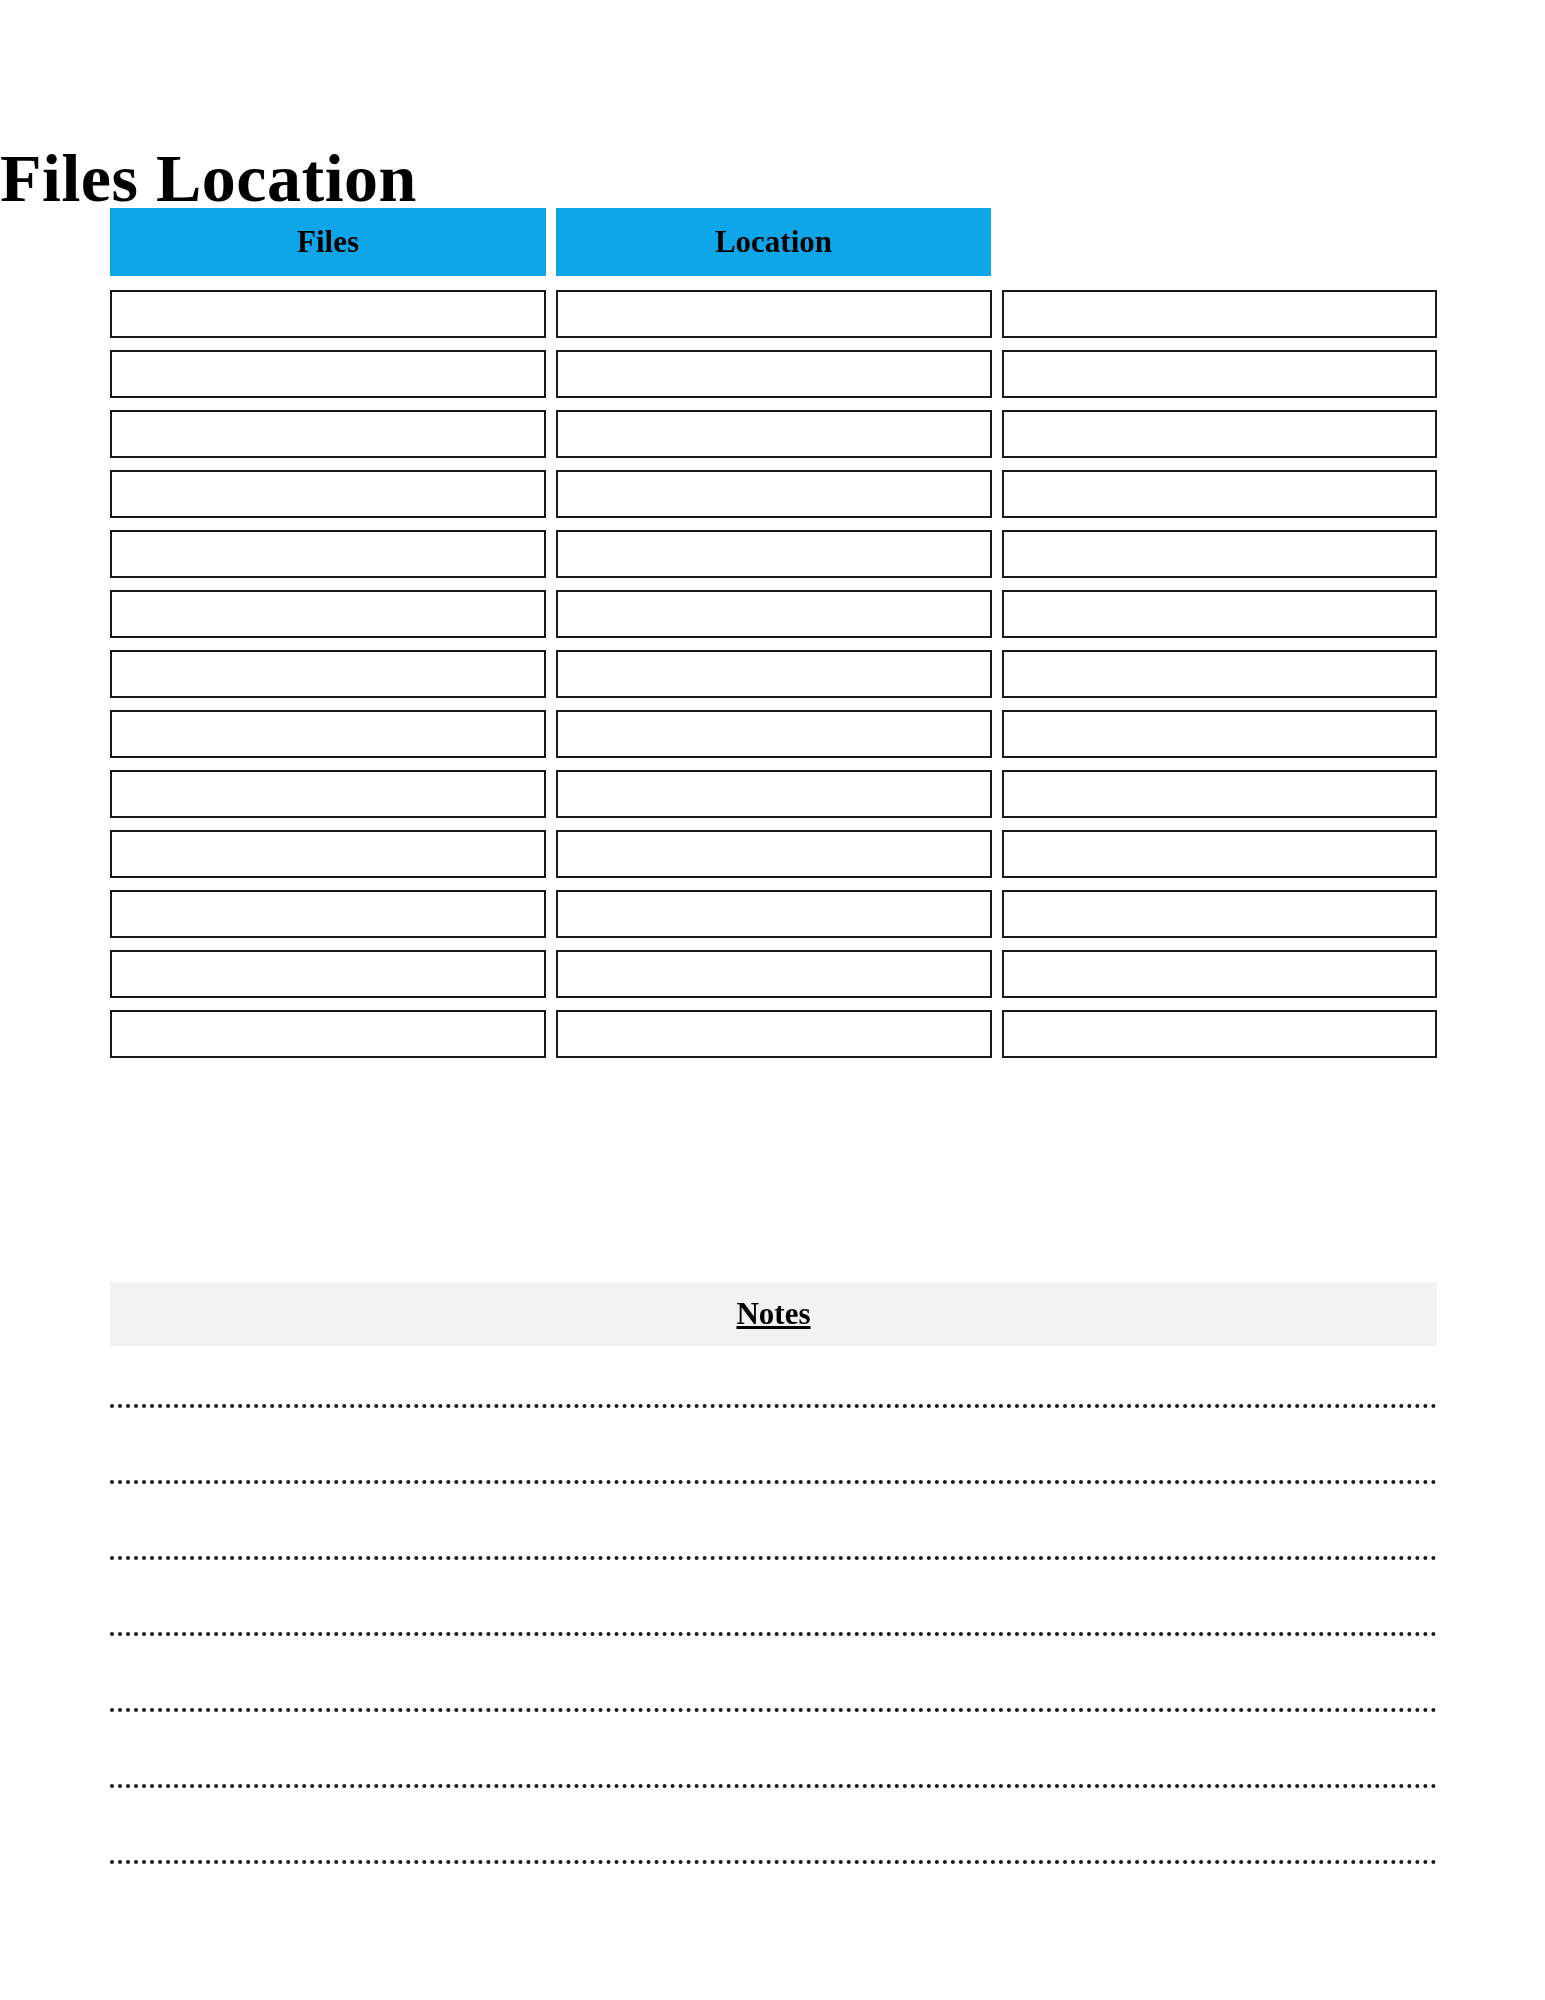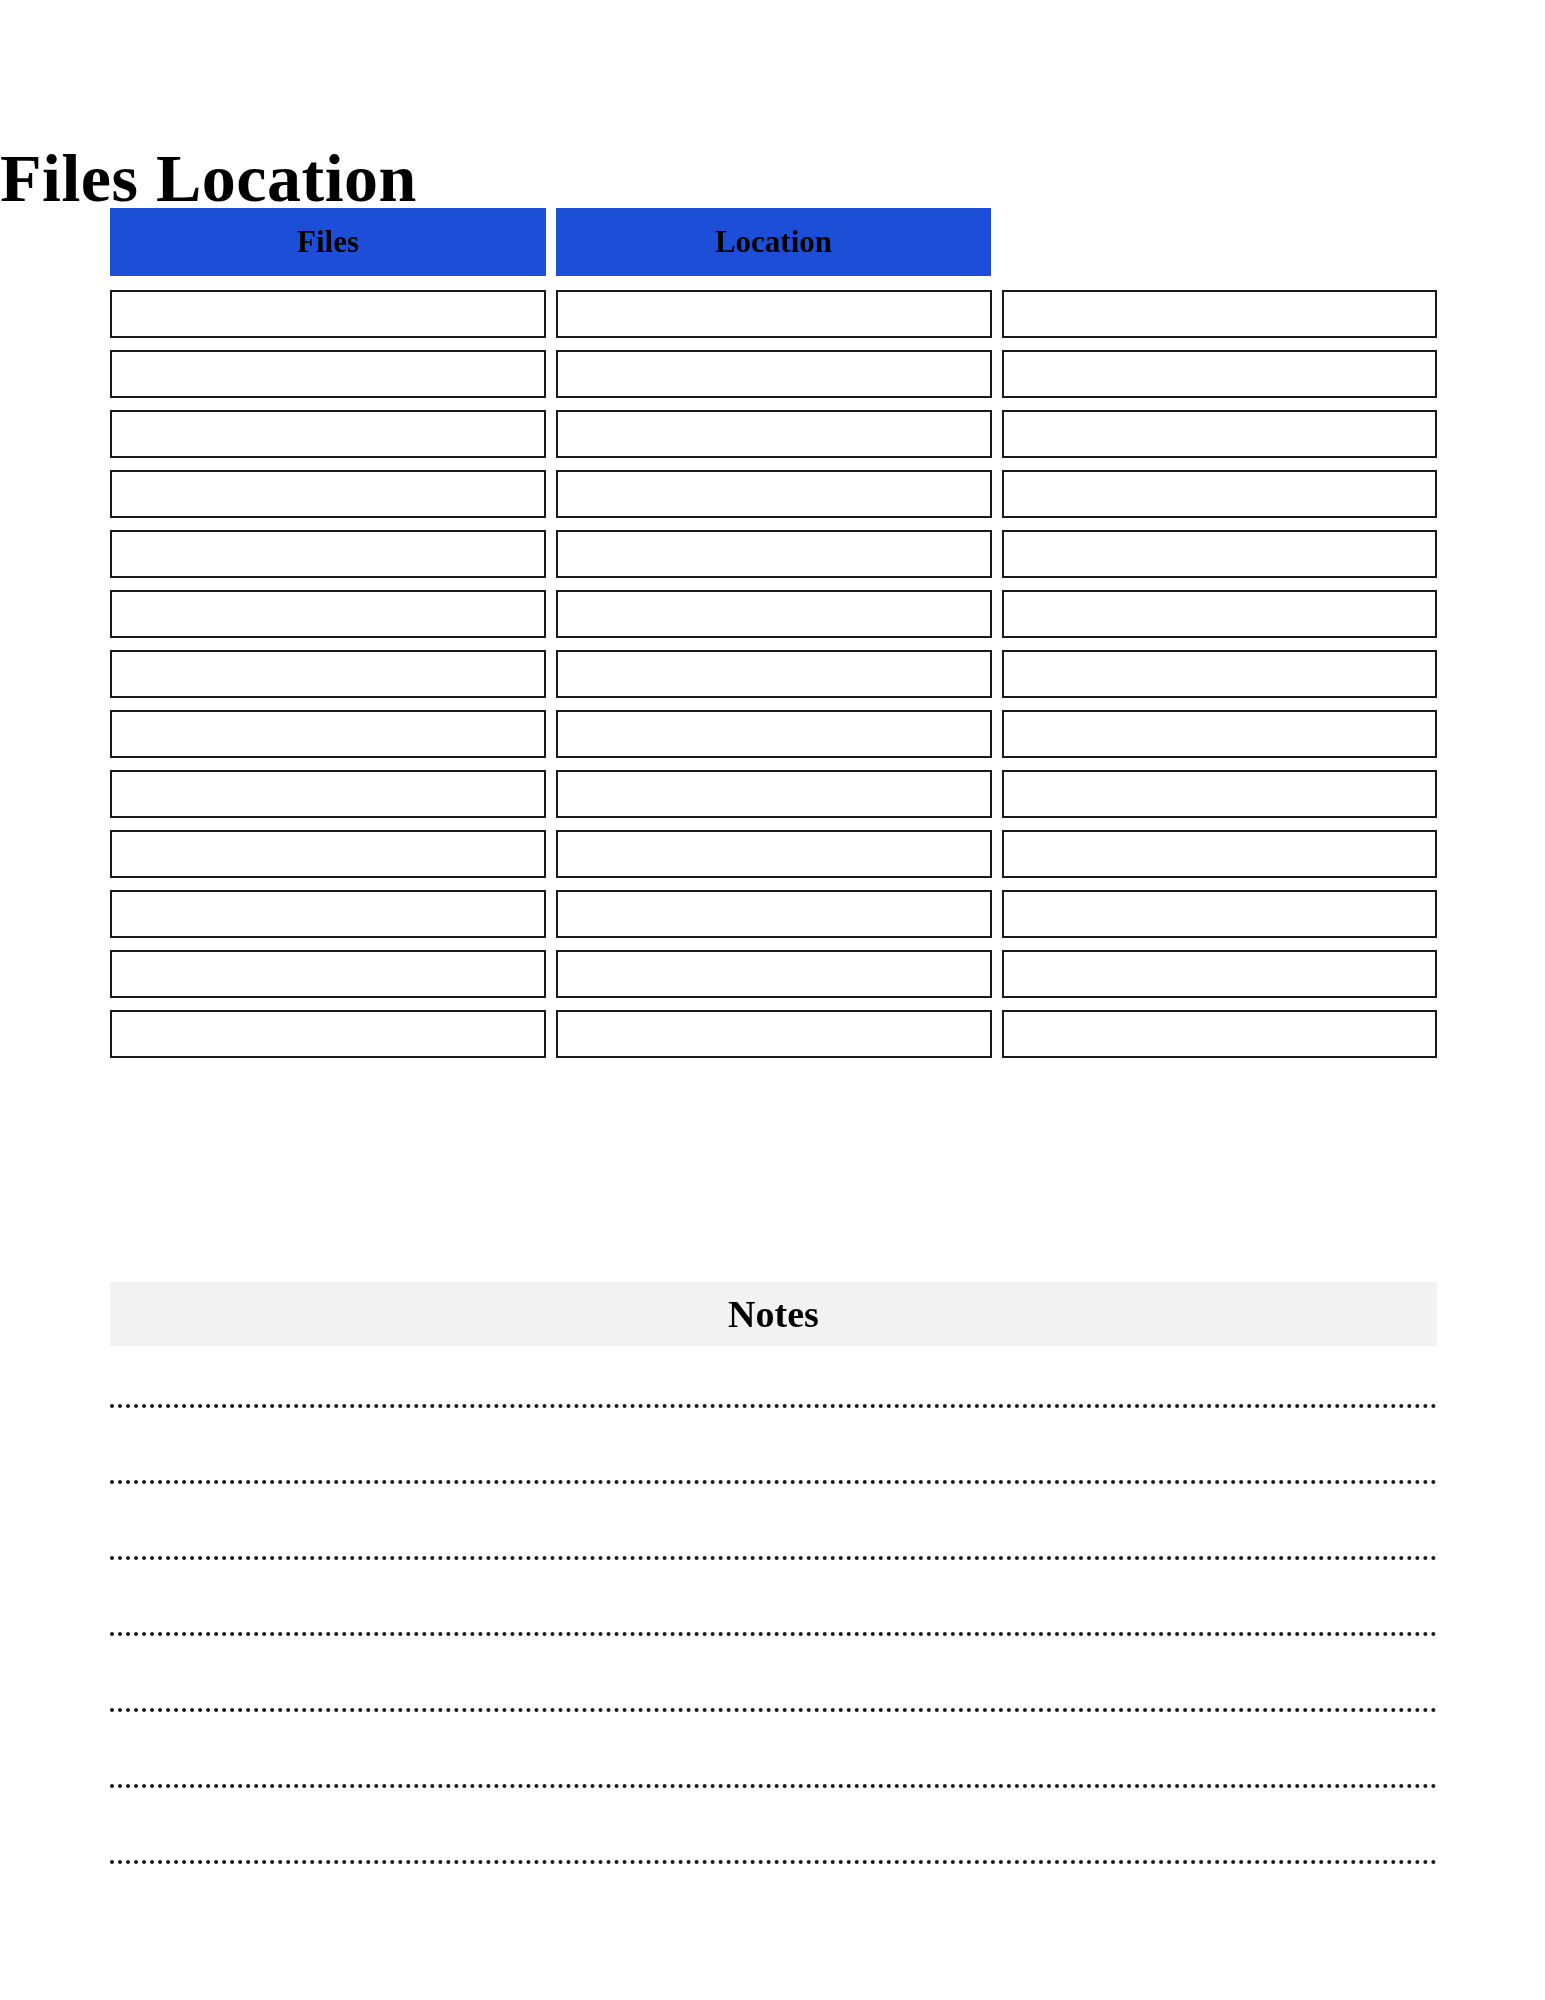--- a/index.html
+++ b/index.html
@@ -39,21 +39,21 @@
   
   .table-head {
     position: absolute;
     top: 208px;
     left: 110px;
     width: 1327px;
     display: flex;
     gap: 10px;
   }
   .head-cell {
-    background: #1d4ed8;
+    background: #0ea5e9;
     height: 68px;
     display: flex;
     align-items: center;
     justify-content: center;
     font-size: 31px;
     font-weight: 700;
     font-family: "Liberation Serif", "DejaVu Serif", serif;
   }
   .col-1 { width: 436px; flex: 0 0 436px; }
   .col-2 { width: 436px; flex: 0 0 436px; }
@@ -82,23 +82,24 @@
   .notes-head {
     position: absolute;
     top: 1282px;
     left: 110px;
     width: 1327px;
     height: 64px;
     background: #f2f2f2;
     display: flex;
     align-items: center;
     justify-content: center;
-    font-size: 38px;
+    font-size: 31px;
     font-weight: 700;
     font-family: "Liberation Serif", "DejaVu Serif", serif;
+    text-decoration: underline;
   }
 
   
   .notes-lines {
     position: absolute;
     top: 1404px;
     left: 110px;
     width: 1327px;
   }
   .note-line {

